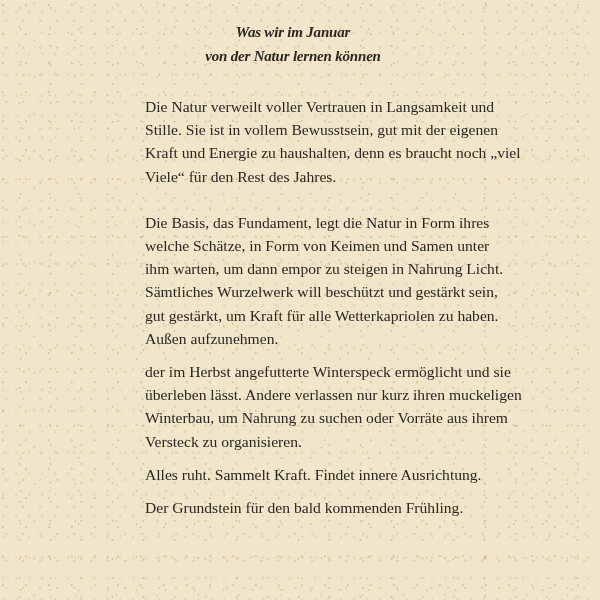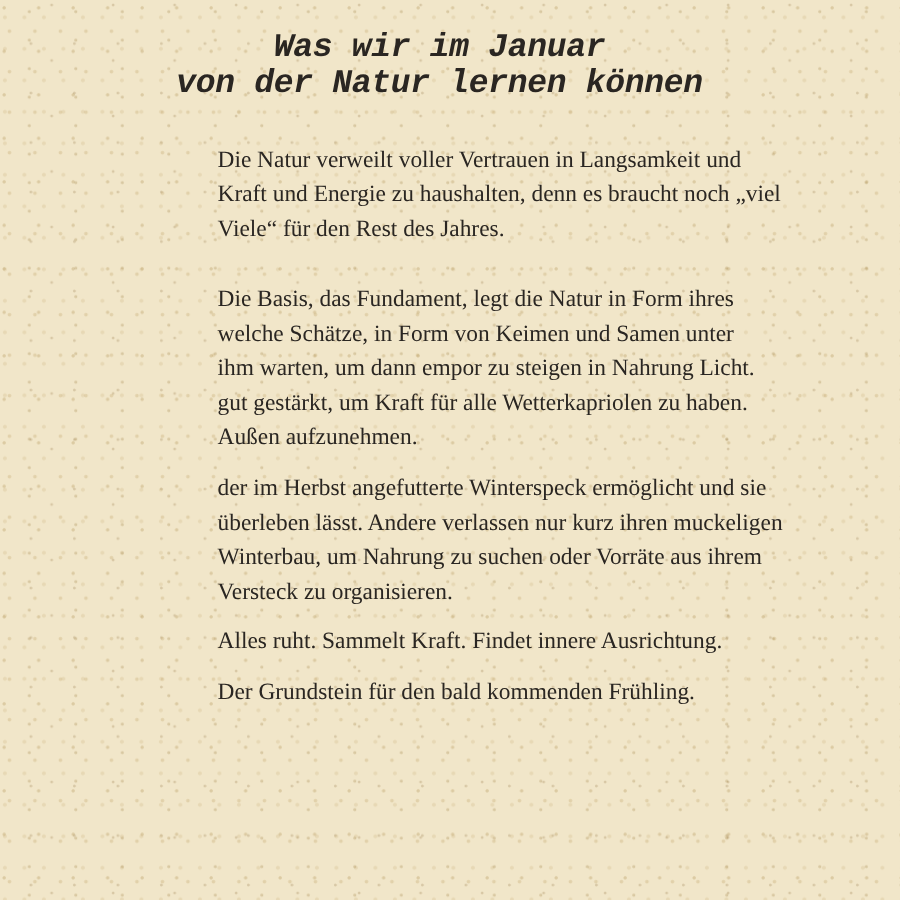--- a/index.html
+++ b/index.html
@@ -29,23 +29,23 @@
     background-size: 23px 29px, 31px 19px, 17px 27px, 41px 37px, 13px 21px, 29px 33px;
   }
   .content {
     position: absolute;
     left: 101px;
     top: 12px;
     width: 420px;
   }
   .title {
     text-align: center;
-    font-family: Liberation Mono, monospace;
+    font-family: Liberation Serif, serif;
     font-style: italic;
-    font-size: 22px;
+    font-size: 15px;
     line-height: 24px;
     color: #2a2622;
     margin: 8px 0 0 -8px;
     width: 400px;
     letter-spacing: -0.2px;
   }
   .title span { display: block; }
   .body {
     margin-top: 27px;
     font-family: "Liberation Serif", "DejaVu Serif", serif;
@@ -69,28 +69,30 @@
 
 <div class="content">
   <h1 class="title">
     <span>Was wir im Januar</span>
     <span>von der Natur lernen können</span>
   </h1>
 
   <div class="body">
     <p class="gap-lg">
       <span class="line">Die Natur verweilt voller Vertrauen in Langsamkeit und</span>
+      <span class="line">Stille. Sie ist in vollem Bewusstsein, gut mit der eigenen</span>
       <span class="line">Kraft und Energie zu haushalten, denn es braucht noch „viel</span>
       <span class="line">Viele“ für den Rest des Jahres.</span>
     </p>
 
     <p>
       <span class="line">Die Basis, das Fundament, legt die Natur in Form ihres</span>
       <span class="line">welche Schätze, in Form von Keimen und Samen unter</span>
       <span class="line">ihm warten, um dann empor zu steigen in Nahrung Licht.</span>
+      <span class="line">Sämtliches Wurzelwerk will beschützt und gestärkt sein,</span>
       <span class="line">gut gestärkt, um Kraft für alle Wetterkapriolen zu haben.</span>
       <span class="line">Außen aufzunehmen.</span>
     </p>
 
     <p>
       <span class="line">der im Herbst angefutterte Winterspeck ermöglicht und sie</span>
       <span class="line">überleben lässt. Andere verlassen nur kurz ihren muckeligen</span>
       <span class="line">Winterbau, um Nahrung zu suchen oder Vorräte aus ihrem</span>
       <span class="line">Versteck zu organisieren.</span>
     </p>

